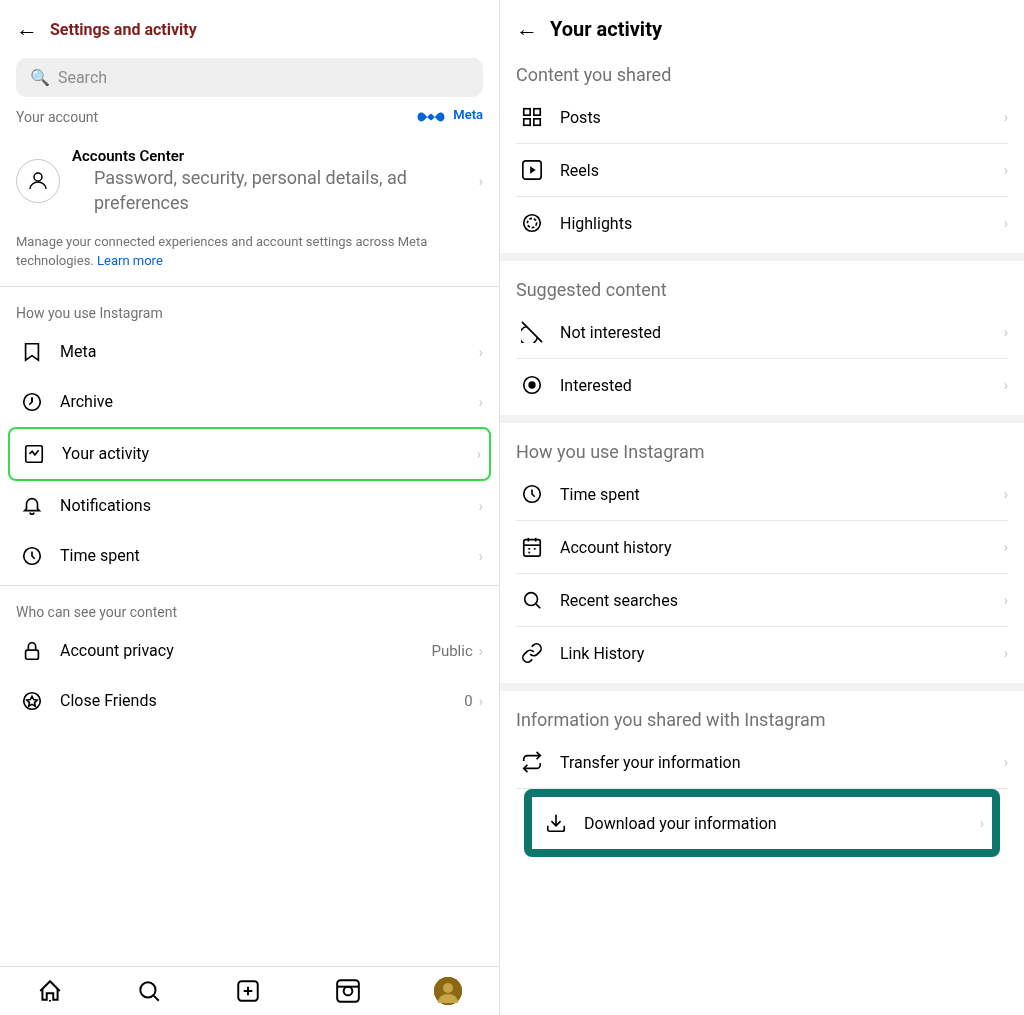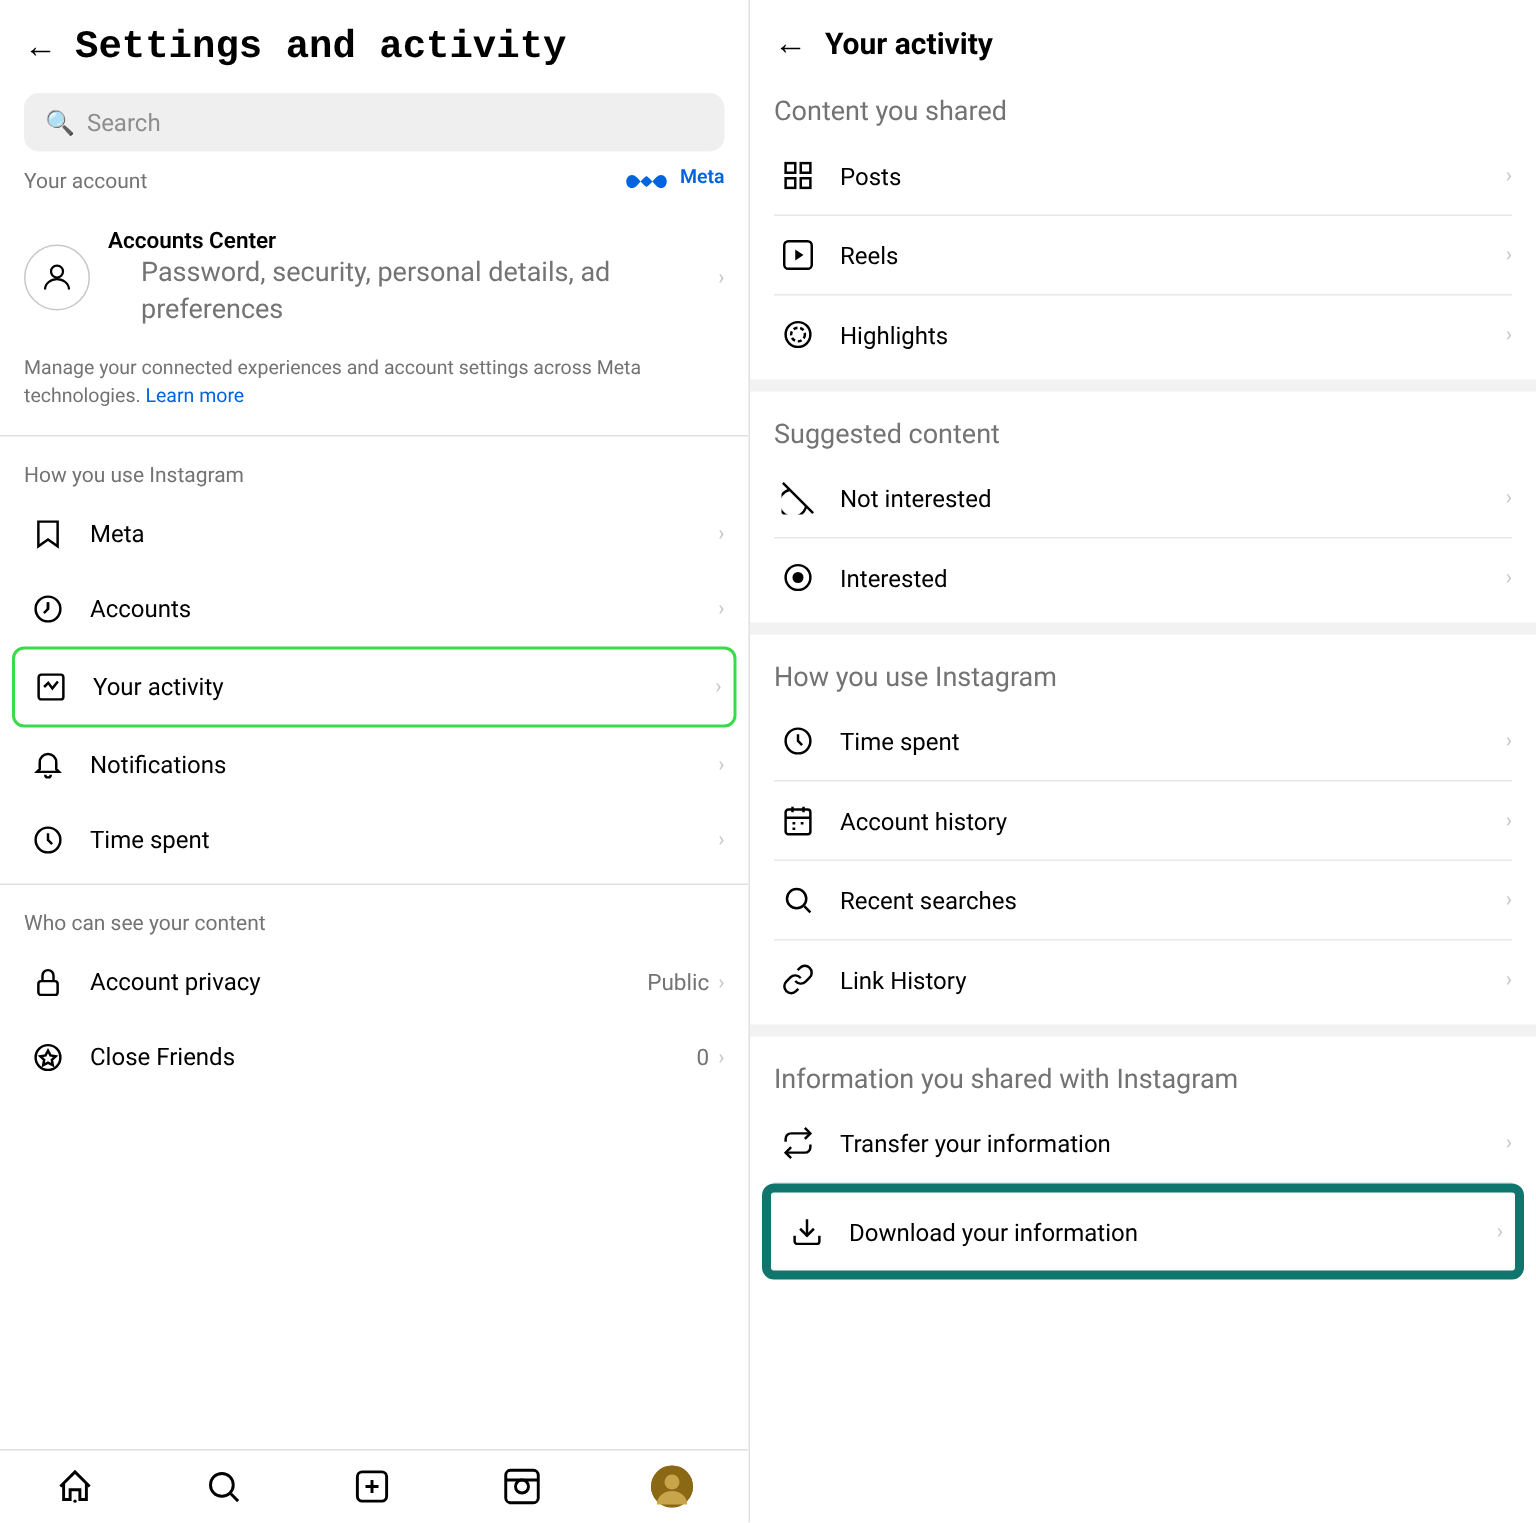--- a/index.html
+++ b/index.html
@@ -30,24 +30,23 @@
       gap: 12px;
     }
 
     .back-btn {
       font-size: 22px;
       cursor: pointer;
       color: #000;
     }
 
     .left-title {
-      font-size: 26px;
+      font-size: 16px;
       font-weight: 700;
-      color: #000000;
-      font-family: Liberation Mono, monospace;
+      color: #7f1d1d;
     }
 
     .search-bar {
       margin: 8px 16px;
       background: #efefef;
       border-radius: 10px;
       padding: 10px 14px;
       display: flex;
       align-items: center;
       gap: 8px;
@@ -250,23 +249,23 @@
     }
 
     .right-menu-item {
       display: flex;
       align-items: center;
       padding: 15px 16px;
       cursor: pointer;
     }
 
     .right-menu-item.highlighted {
-      border: 6px solid #0f766e;
+      border: 8px solid #0f766e;
       border-radius: 8px;
-      margin: 0 8px;
+      margin: 0 24px;
       padding: 15px 8px;
     }
 
     .right-menu-icon {
       width: 32px;
       font-size: 20px;
       color: #000;
       display: flex;
       align-items: center;
       justify-content: center;
@@ -350,21 +349,21 @@
   </div>
 
   <div class="menu-item">
     <span class="menu-item-icon">
       <svg width="22" height="22" viewBox="0 0 24 24" fill="none" stroke="#000" stroke-width="1.8">
         <circle cx="12" cy="12" r="9"></circle>
         <polyline points="12,7 12,12 9,15"></polyline>
         <line x1="12" y1="12" x2="12" y2="7"></line>
       </svg>
     </span>
-    <span class="menu-item-text menu-item-title">Accounts</span>
+    <span class="menu-item-text menu-item-title">Archive</span>
     <span class="chevron">›</span>
   </div>
 
   <div class="menu-item highlighted">
     <span class="menu-item-icon">
       <svg width="22" height="22" viewBox="0 0 24 24" fill="none" stroke="#000" stroke-width="1.8">
         <rect x="3" y="3" width="18" height="18" rx="2"></rect>
         <polyline points="7,12 10,9 13,13 17,8"></polyline>
       </svg>
     </span>

